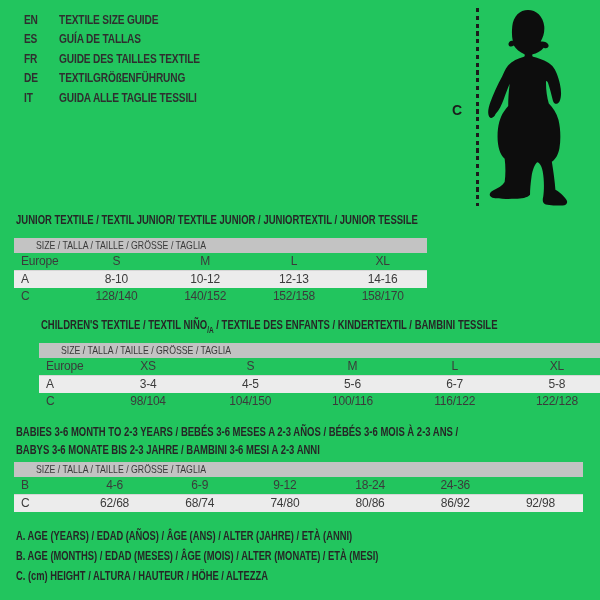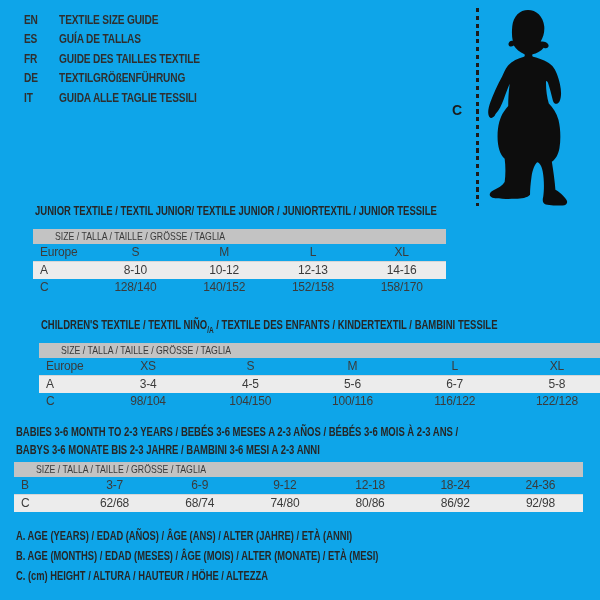--- a/index.html
+++ b/index.html
@@ -1,17 +1,17 @@
 <!DOCTYPE html>
 <html><head>
 <meta charset="utf-8">
 <style>
   html,body { margin:0; padding:0; background:#fff; }
   .canvas {
-    position:relative; width:600px; height:600px; background:#0ea5e9;
+    position:relative; width:600px; height:600px; background:#22c55e;
     font-family:"Liberation Sans", sans-serif; color:#2f2f2f; overflow:hidden;
   }
   .cx { display:inline-block; transform:scaleX(0.76); transform-origin:0 50%; white-space:nowrap; }
 
   
   .lang-block { position:absolute; left:24px; top:10px; }
   .lang-row { display:flex; height:19.4px; line-height:19.4px; font-size:13px; font-weight:bold;
               letter-spacing:-0.2px; transform:scaleX(0.78); transform-origin:0 0; white-space:nowrap; }
   .lang-code { width:45px; flex:0 0 45px; }
 
@@ -30,21 +30,21 @@
   .size-bar { height:15px; line-height:15px; background:#c3c3c3; padding-left:22px;
               font-size:11.5px; color:#3a3a3a; }
   .t-row { display:grid; height:17px; line-height:17px; font-size:12px; color:#3b3b3b; letter-spacing:-0.2px; }
   .cols-4 { grid-template-columns:58px repeat(4,1fr); }
   .cols-5 { grid-template-columns:58px repeat(5,1fr); }
   .cols-6 { grid-template-columns:58px repeat(6,1fr); }
   .t-row .cell { text-align:center; overflow:hidden; }
   .t-row .cell:first-child { text-align:left; padding-left:7px; }
   .t-row.label-row { border-bottom:1px solid #d6d6d6; }
   .t-row.alt { background:#ececec; }
-  #sec-junior  { top:204px; width:413px;margin-left:19px; }
+  #sec-junior  { top:213px; width:413px; }
   #sec-children{ top:318px; width:569px;margin-left:25px; }
   #sec-babies  { top:424px; width:569px; }
 
   
   .legend { position:absolute; left:16px; top:526px; }
   .legend-line { height:20px; line-height:20px; font-size:12.3px; font-weight:bold; color:#262626; }
 </style>
 </head>
 <body>
 
@@ -145,24 +145,23 @@
   <div class="sec" id="sec-babies">
     <div class="sec-title two-line">
       <div class="title-line"><span class="cx">BABIES 3-6 MONTH TO 2-3 YEARS / BEBÉS 3-6 MESES A 2-3 AÑOS / BÉBÉS 3-6 MOIS À 2-3 ANS /</span></div>
       <div class="title-line"><span class="cx">BABYS 3-6 MONATE BIS 2-3 JAHRE / BAMBINI 3-6 MESI A 2-3 ANNI</span></div>
     </div>
     <div class="size-bar">
       <span class="cx">SIZE / TALLA / TAILLE / GRÖSSE / TAGLIA</span>
     </div>
     <div class="t-row cols-6 label-row">
       <span class="cell">B</span>
-      <span class="cell">3-7</span>
+      <span class="cell">4-6</span>
       <span class="cell">6-9</span>
       <span class="cell">9-12</span>
-      <span class="cell">12-18</span>
       <span class="cell">18-24</span>
       <span class="cell">24-36</span>
     </div>
     <div class="t-row cols-6 alt">
       <span class="cell">C</span>
       <span class="cell">62/68</span>
       <span class="cell">68/74</span>
       <span class="cell">74/80</span>
       <span class="cell">80/86</span>
       <span class="cell">86/92</span>

